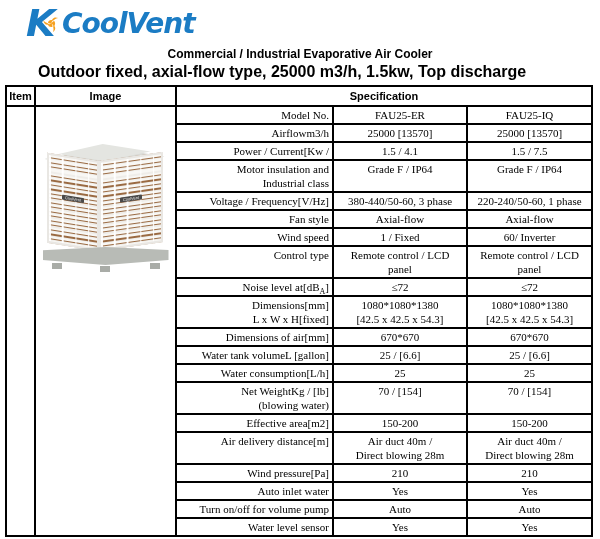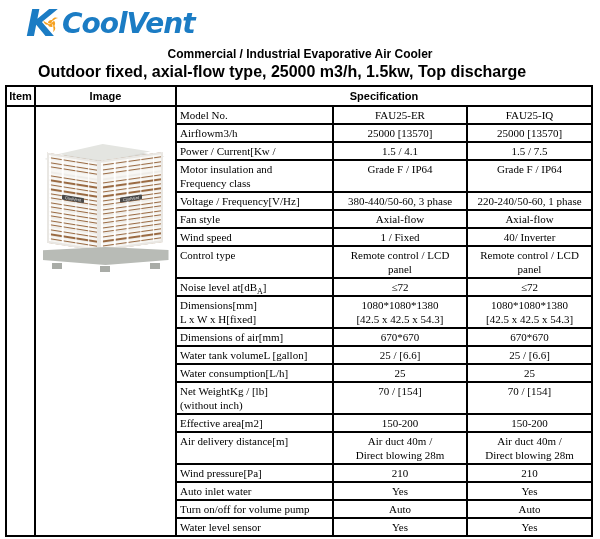--- a/index.html
+++ b/index.html
@@ -31,21 +31,21 @@
   }
   table.spec th,table.spec td{border:2px solid #000;}
   table.spec thead th{
     font-family:"Liberation Sans",sans-serif;font-size:11px;font-weight:bold;
     text-align:center;height:16px;padding:1px 2px;
   }
   td.item-cell{vertical-align:top;}
   td.image-cell{vertical-align:top;}
   td.lcell{padding:1px 3px;vertical-align:top;}
   td.vcell{padding:1px 4px;vertical-align:top;text-align:center;white-space:pre-line;}
-  .lline{display:flex;justify-content:flex-start;align-items:baseline;}
+  .lline{display:flex;justify-content:flex-end;align-items:baseline;}
   .unit sub{font-size:8px;line-height:0;}
   tbody tr{height:18px;}
   
   .cooler{position:relative;width:128px;height:130px;margin:36px auto 0;}
   .lid{
     position:absolute;top:0;left:3px;width:120px;height:26px;background:#d9dad6;
     clip-path:polygon(0 58%,46% 8%,100% 48%,52% 98%);
   }
   .lid-top{
     position:absolute;top:0;left:17px;width:92px;height:18px;background:#e4e5e1;
@@ -158,21 +158,21 @@
         </td>
         <td class="vcell">1.5 / 4.1</td>
         <td class="vcell">1.5 / 7.5</td>
       </tr>
       <tr>
         <td class="lcell">
           <div class="lline">
             <span class="lab">Motor insulation and</span>
           </div>
           <div class="lline">
-            <span class="lab">Frequency class</span>
+            <span class="lab">Industrial class</span>
           </div>
         </td>
         <td class="vcell">Grade F / IP64</td>
         <td class="vcell">Grade F / IP64</td>
       </tr>
       <tr>
         <td class="lcell">
           <div class="lline">
             <span class="lab">Voltage / Frequency</span>
             <span class="unit">[V/Hz]</span>
@@ -190,21 +190,21 @@
         <td class="vcell">Axial-flow</td>
         <td class="vcell">Axial-flow</td>
       </tr>
       <tr>
         <td class="lcell">
           <div class="lline">
             <span class="lab">Wind speed</span>
           </div>
         </td>
         <td class="vcell">1 / Fixed</td>
-        <td class="vcell">40/ Inverter</td>
+        <td class="vcell">60/ Inverter</td>
       </tr>
       <tr>
         <td class="lcell">
           <div class="lline">
             <span class="lab">Control type</span>
           </div>
         </td>
         <td class="vcell">Remote control / LCD panel</td>
         <td class="vcell">Remote control / LCD panel</td>
       </tr>
@@ -264,21 +264,21 @@
         <td class="vcell">25</td>
         <td class="vcell">25</td>
       </tr>
       <tr>
         <td class="lcell">
           <div class="lline">
             <span class="lab">Net Weight</span>
             <span class="unit">Kg / [lb]</span>
           </div>
           <div class="lline">
-            <span class="lab">(without inch)</span>
+            <span class="lab">(blowing water)</span>
           </div>
         </td>
         <td class="vcell">70 / [154]</td>
         <td class="vcell">70 / [154]</td>
       </tr>
       <tr>
         <td class="lcell">
           <div class="lline">
             <span class="lab">Effective area</span>
             <span class="unit">[m2]</span>

